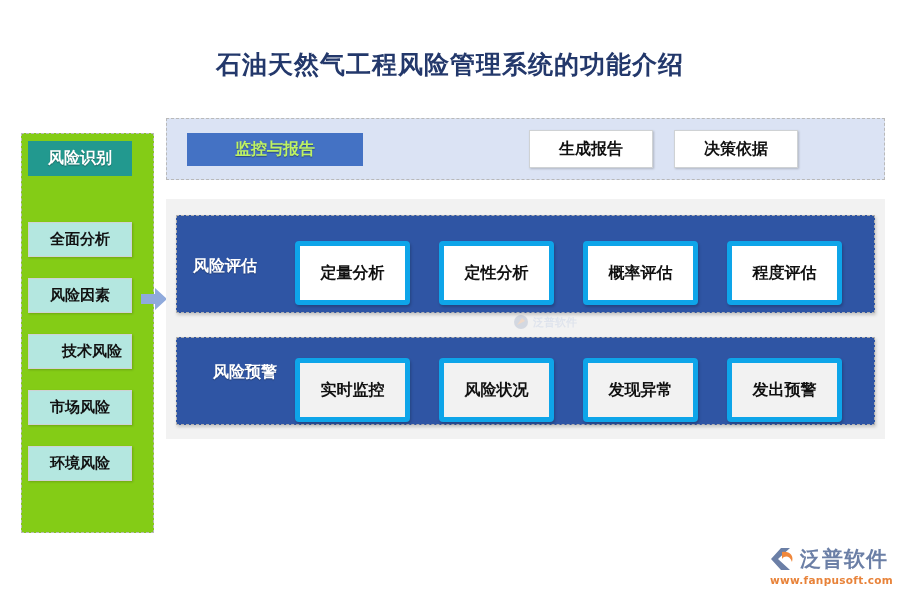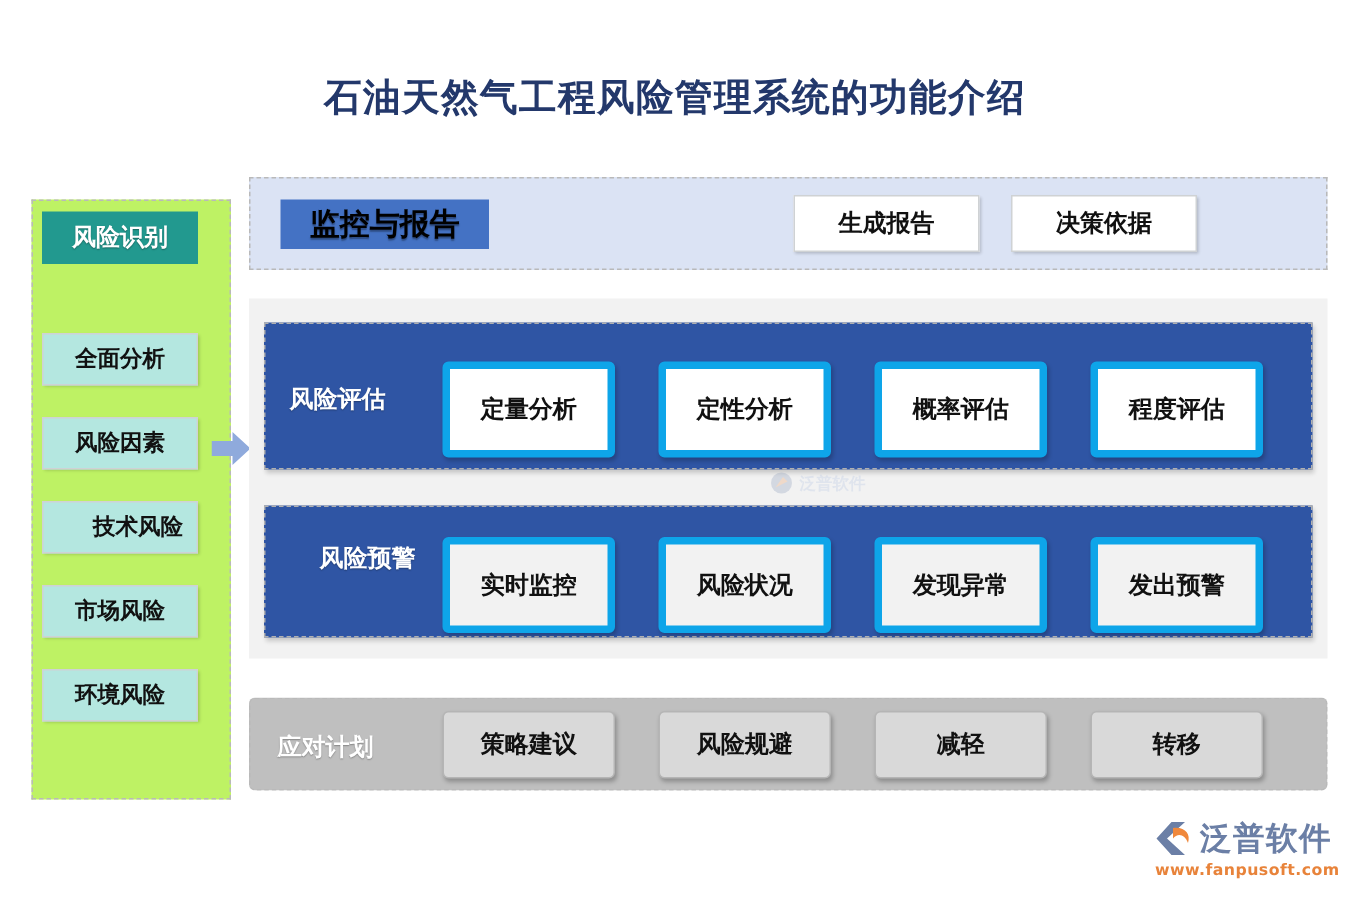--- a/index.html
+++ b/index.html
@@ -13,21 +13,21 @@
   
   .title{
     position:absolute;left:0;top:48px;width:900px;text-align:center;
     font-size:25px;font-weight:bold;color:#23386b;letter-spacing:1px;
     white-space:nowrap;
   }
 
   
   .sidebar{
     position:absolute;left:21px;top:133px;width:133px;height:400px;
-    background:#bef264;border:1px dashed #b9b9b9;box-sizing:border-box;
+    background:#84cc16;border:1px dashed #b9b9b9;box-sizing:border-box;
   }
   .sb-head{
     position:absolute;left:6px;top:7px;width:104px;height:35px;
     background:#22998f;color:#ffffff;font-size:16px;font-weight:bold;
     display:flex;align-items:center;justify-content:center;
     text-shadow:0 1px 1px rgba(0,0,0,.35);
   }
   .sb-item{
     position:absolute;left:6px;width:104px;height:35px;
     background:#b4e7e0;border:1px solid #cfd2d4;box-sizing:border-box;
@@ -43,22 +43,22 @@
 
   
   .arrow{position:absolute;left:141px;top:286px;width:26px;height:26px;}
 
   
   .toprow{
     position:absolute;left:166px;top:118px;width:719px;height:62px;
     background:#dbe3f4;border:1px dashed #b9b9b9;box-sizing:border-box;
   }
   .toprow .pill{
-    position:absolute;left:20px;top:14px;width:139px;height:33px;
-    background:#4472c4;color:#000000;font-size:20px;font-weight:bold;
+    position:absolute;left:20px;top:14px;width:176px;height:33px;
+    background:#4472c4;color:#bef264;font-size:16px;font-weight:bold;
     display:flex;align-items:center;justify-content:center;
     text-shadow:0 1px 1px rgba(0,0,0,.35);
   }
   .toprow .card{
     position:absolute;top:11px;width:124px;height:38px;
     background:#ffffff;border:1px solid #cfd2d4;box-sizing:border-box;
     color:#111111;font-size:16px;font-weight:bold;
     display:flex;align-items:center;justify-content:center;
     box-shadow:1px 1px 2px rgba(0,0,0,.2);
   }
@@ -172,27 +172,20 @@
     <div class="blue-panel bp-b">
       <div class="bp-label">风险预警</div>
       <div class="bp-card k0">实时监控</div>
       <div class="bp-card k1">风险状况</div>
       <div class="bp-card k2">发现异常</div>
       <div class="bp-card k3">发出预警</div>
     </div>
 
   </div>
 
-  <div class="botrow">
-    <div class="bp-label">应对计划</div>
-    <div class="g-card k0">策略建议</div>
-    <div class="g-card k1">风险规避</div>
-    <div class="g-card k2">减轻</div>
-    <div class="g-card k3">转移</div>
-  </div>
 
   <div class="logo">
     <div class="logo-top">
       <svg width="26" height="24" viewBox="0 0 26 24">
         <path d="M1 12 L11 1 L20 1 L8 12 L20 23 L11 23 Z" fill="#6b7fa6"></path>
         <path d="M12 5 C20 4 24 9 22 15 C20 9 15 8 12 12 Z" fill="#f0883c"></path>
       </svg>
       <span class="logo-word">泛普软件</span>
     </div>
     <div class="logo-url">www.fanpusoft.com</div>

